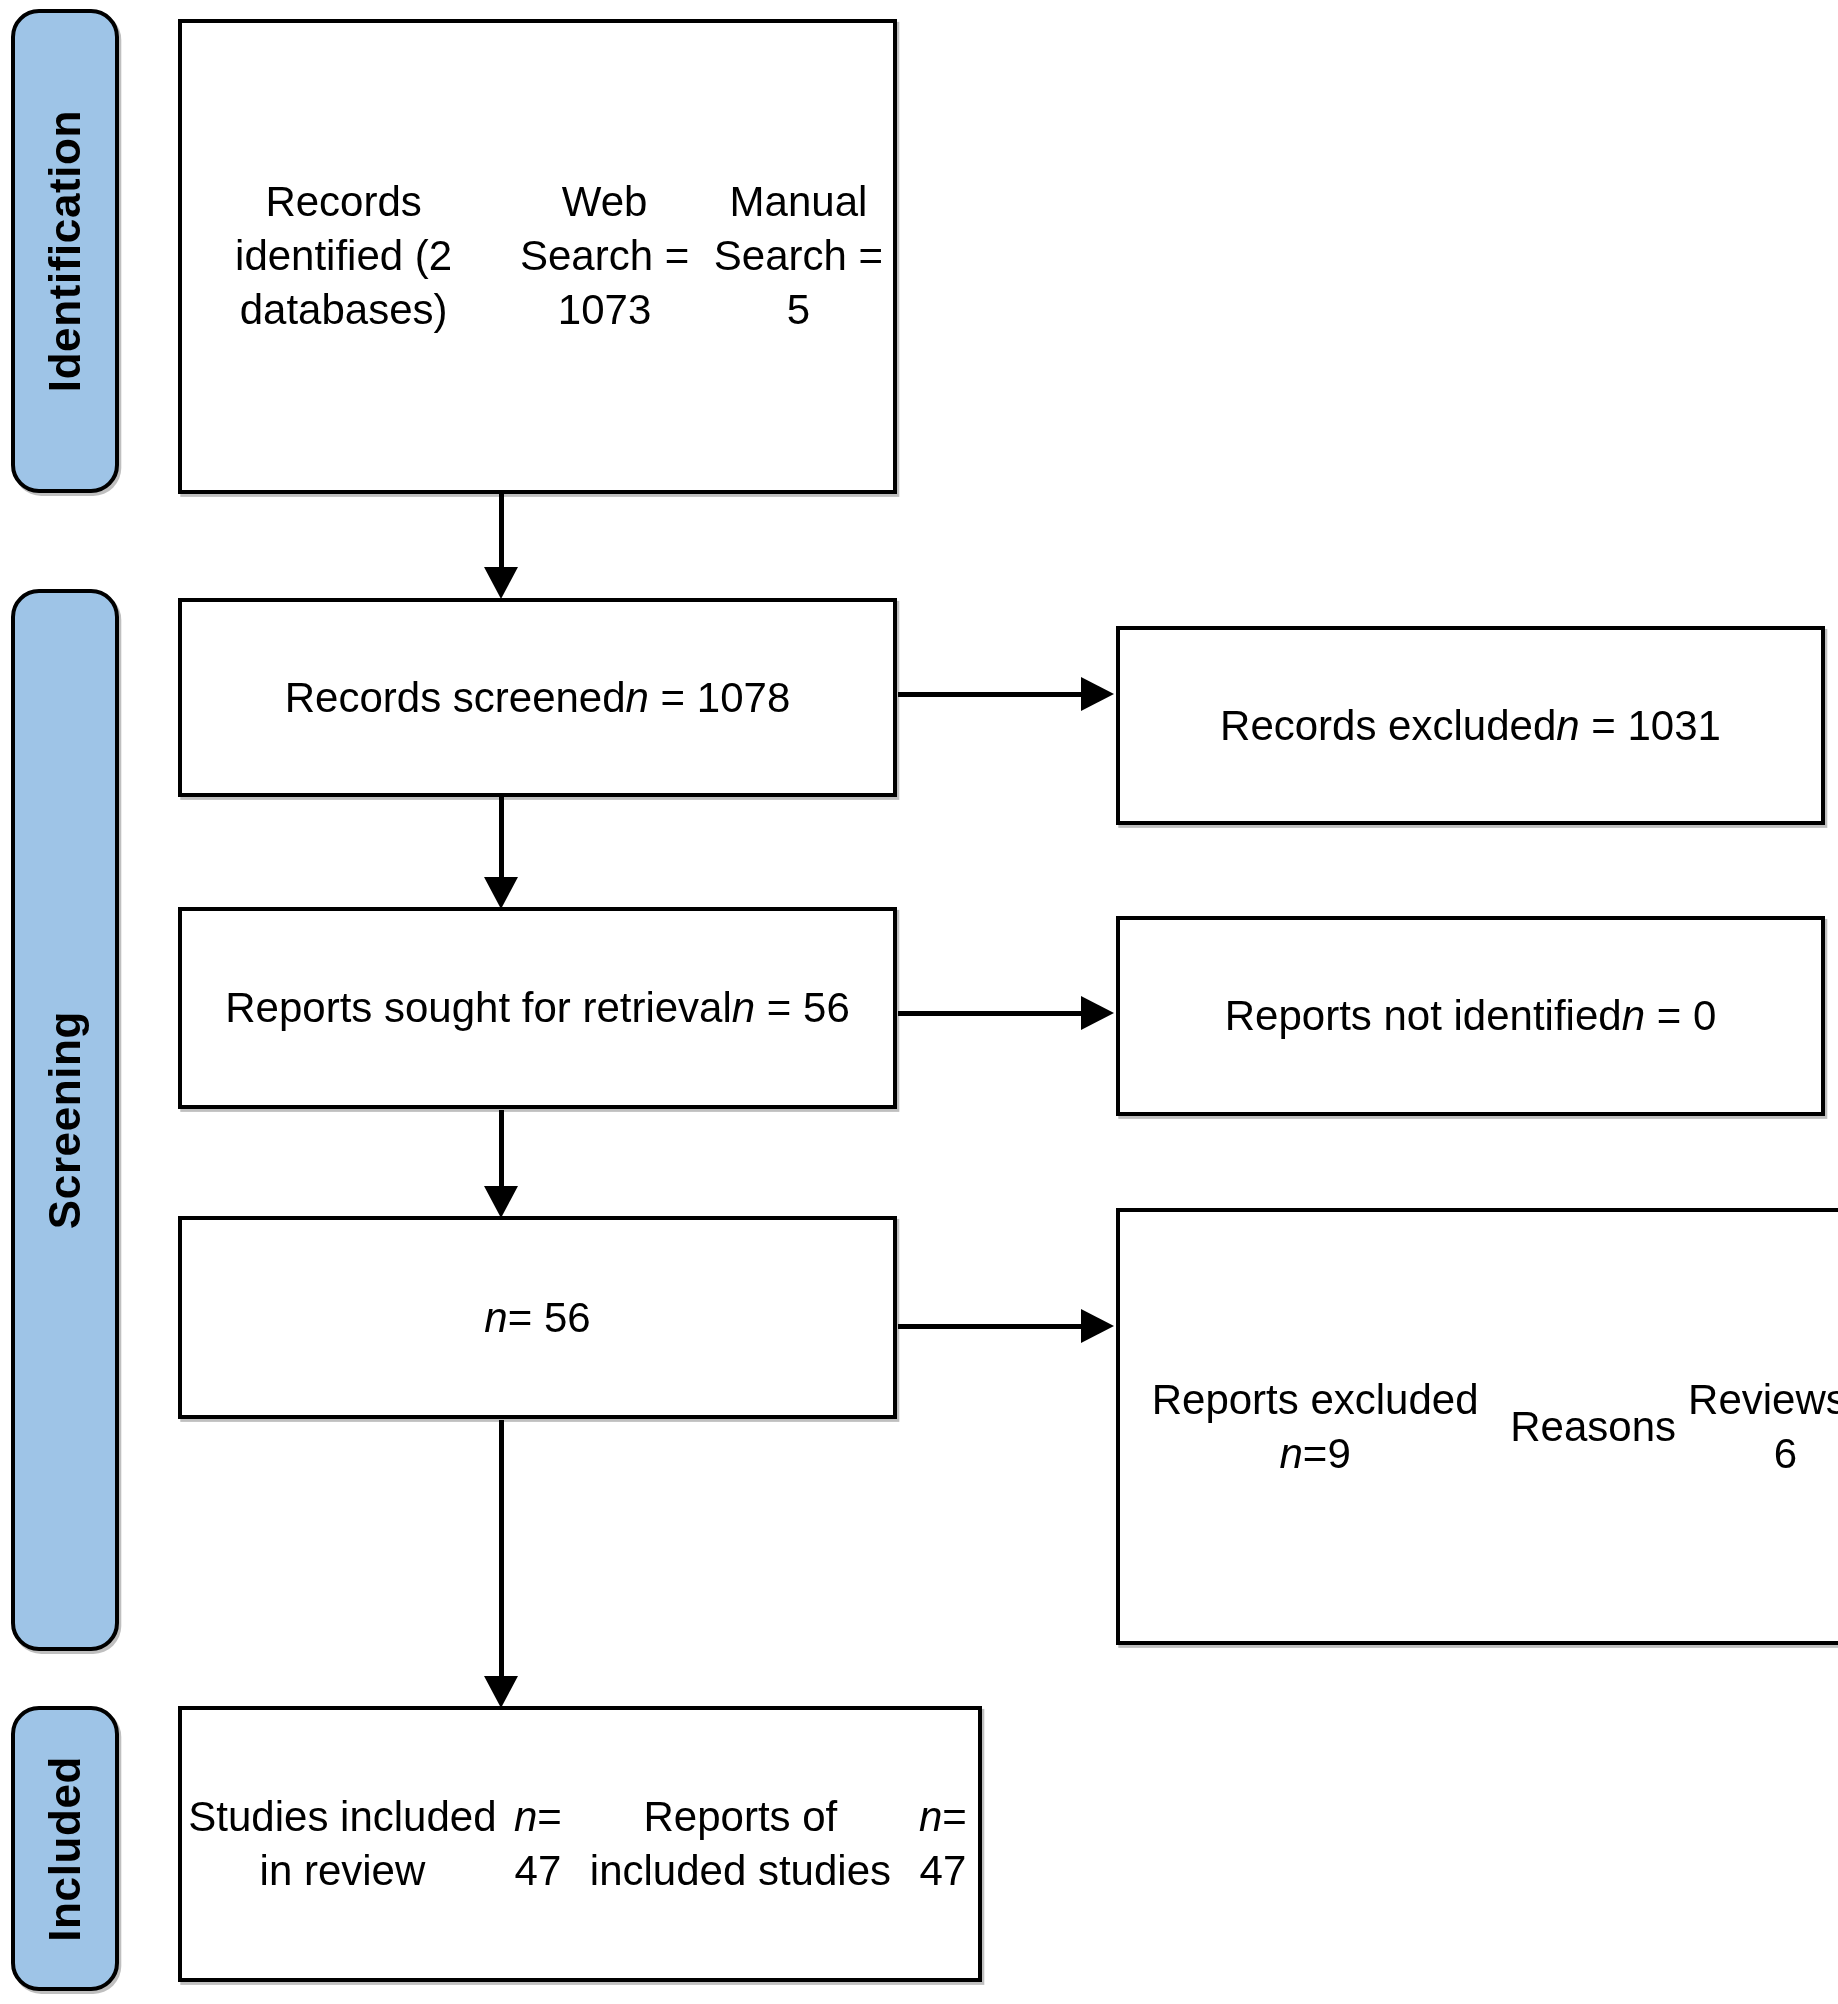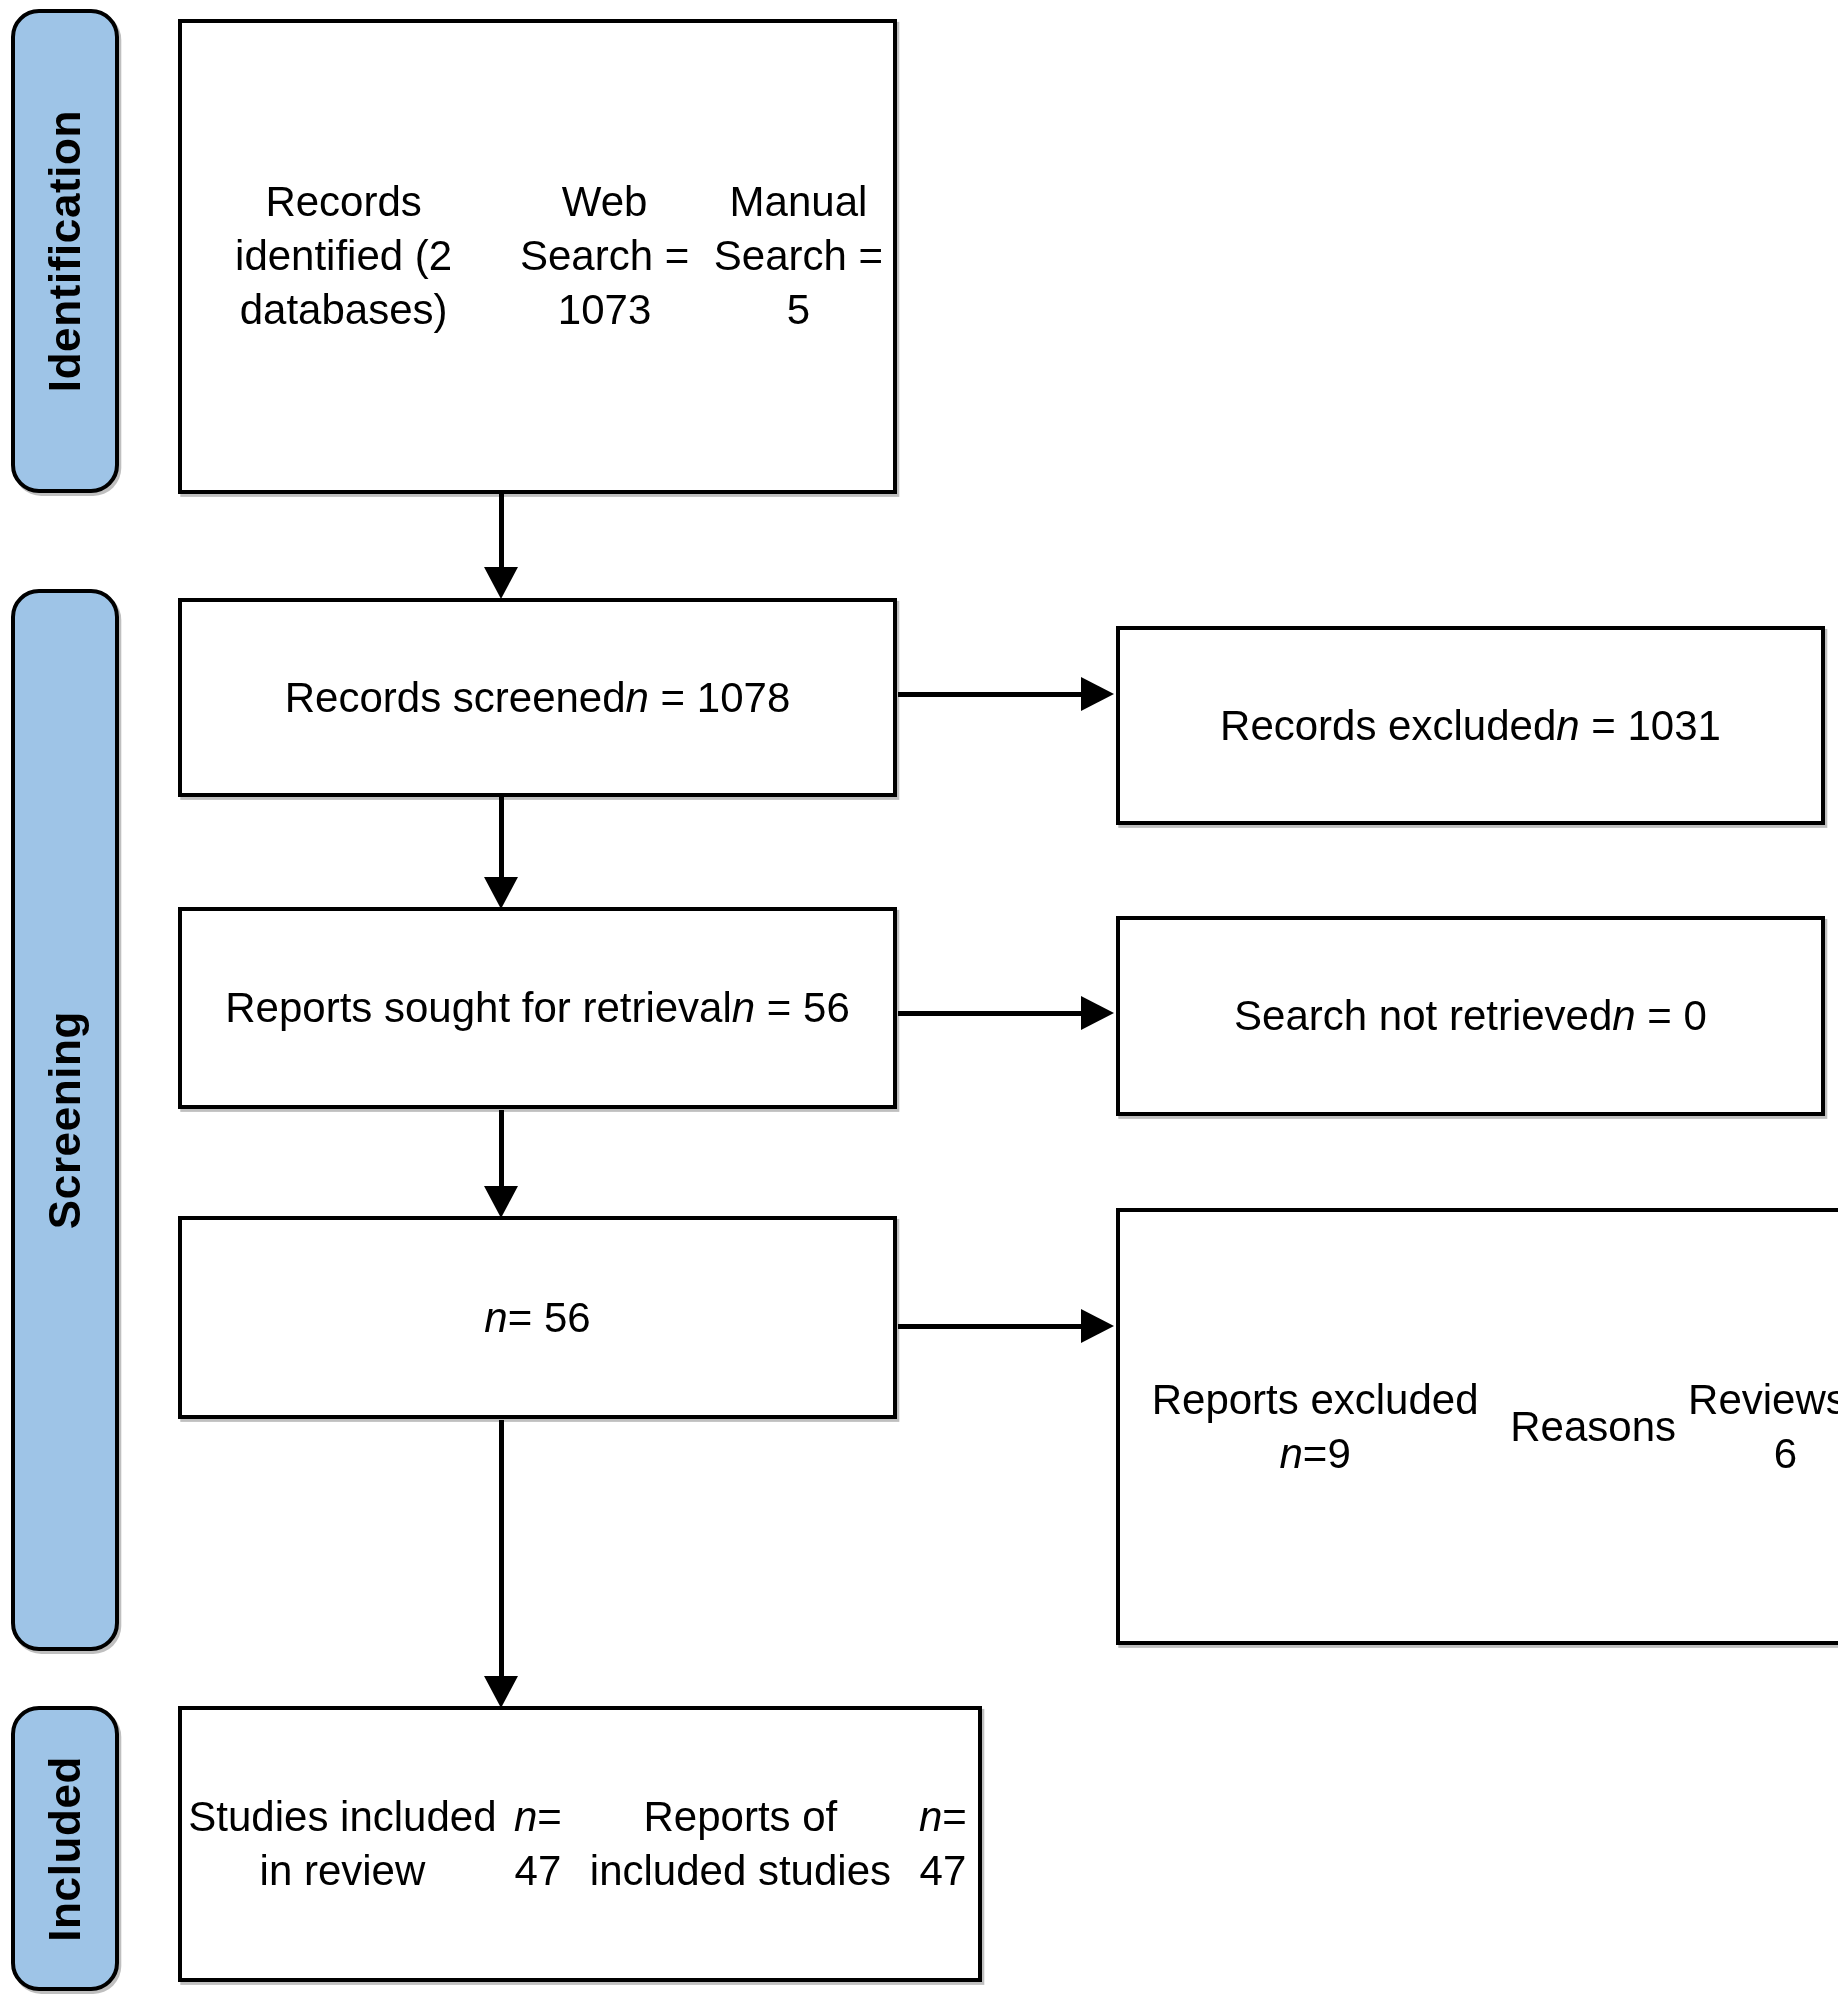--- a/index.html
+++ b/index.html
@@ -98,21 +98,21 @@
     <div class="line"><span>Reports of included studies</span><span class="nvar"></span><span></span></div>
     <div class="line"><span></span><span class="nvar">n</span><span>= 47</span></div>
   </div>
 
   <div class="node" style="left:1116px;top:598px;width:709px;height:199px;margin-top:28px;">
     <div class="line"><span>Records excluded</span><span class="nvar"></span><span></span></div>
     <div class="line"><span></span><span class="nvar">n</span><span> = 1031</span></div>
   </div>
 
   <div class="node" style="left:1116px;top:916px;width:709px;height:200px;">
-    <div class="line"><span>Search not retrieved</span><span class="nvar"></span><span></span></div>
+    <div class="line"><span>Reports not identified</span><span class="nvar"></span><span></span></div>
     <div class="line"><span></span><span class="nvar">n</span><span> = 0</span></div>
   </div>
 
   <div class="node" style="left:1116px;top:1208px;width:783px;height:437px;">
     <div class="line"><span>Reports excluded </span><span class="nvar">n</span><span>=9</span></div>
     <div class="line"><span>Reasons</span><span class="nvar"></span><span></span></div>
     <div class="line"><span>Reviews = 6</span><span class="nvar"></span><span></span></div>
   </div>
 
   <div class="vline" style="left:499px;top:494px;width:5.3px;height:76px;"></div>

